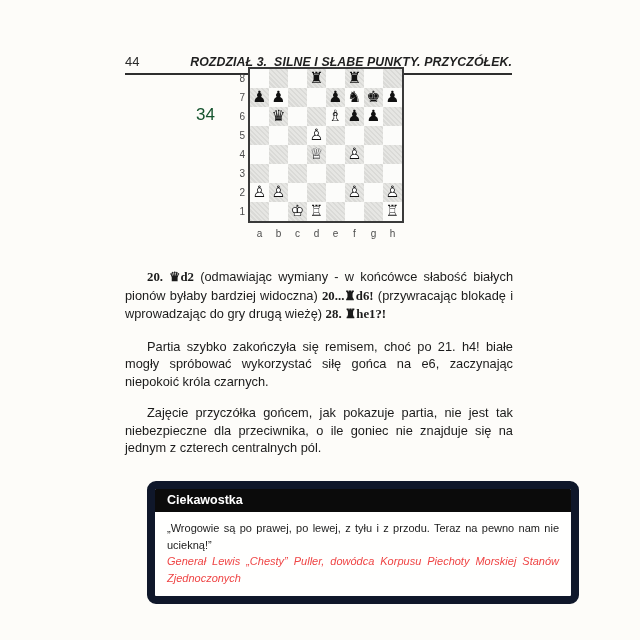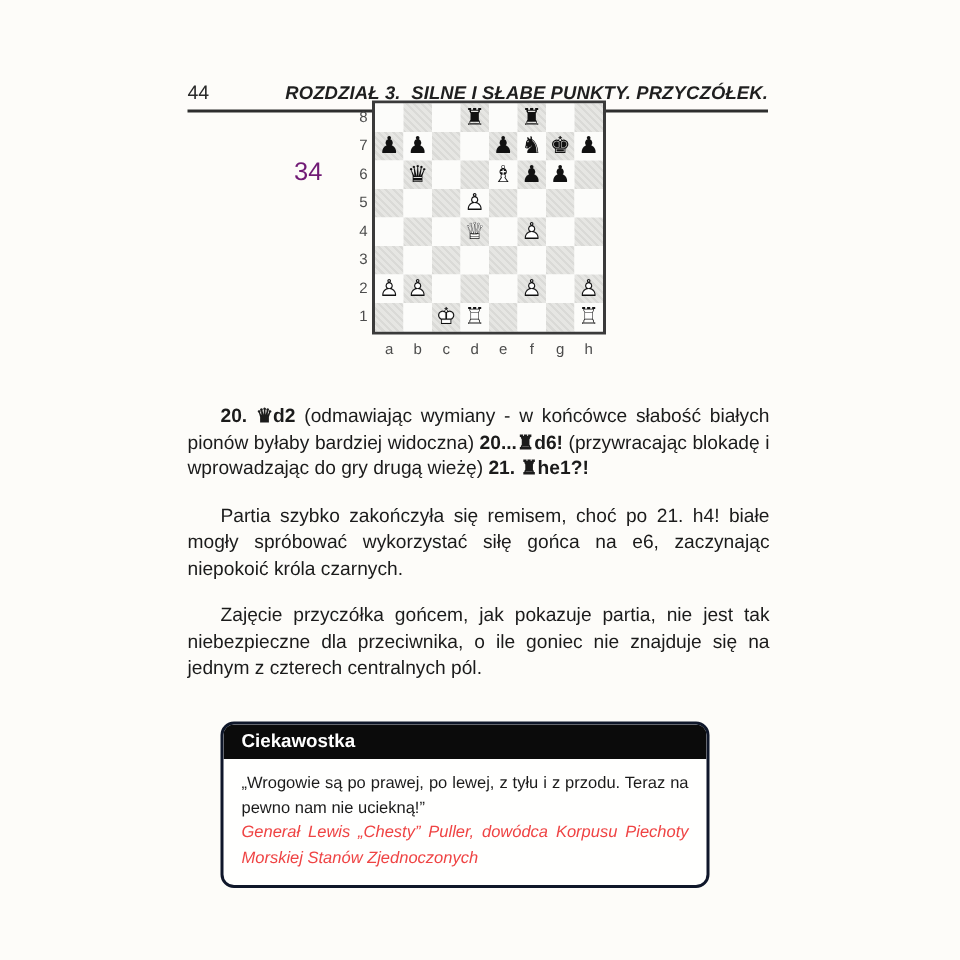--- a/index.html
+++ b/index.html
@@ -22,21 +22,21 @@
   }
   .page-num { font-size:13px; color:#2a2a2a; }
   .chapter-title {
     font-size:12.3px; font-style:italic; font-weight:700; color:#1f1f1f;
     white-space:pre; letter-spacing:0.1px;margin-top:20px;
   }
 
   
   .figure-number {
     position:absolute; left:196px; top:105px;
-    font-size:17px; color:#701a75;
+    font-size:17px; color:#14532d;
   }
   .board-wrap { position:absolute; left:236px; top:67px; }
   .board {
     position:absolute; left:12px; top:0;
     width:156px; height:156px;
     border:2px solid #3a3a3a;
     display:grid;
     grid-template-columns:repeat(8,19px);
     grid-template-rows:repeat(8,19px);
     background:#fff;
@@ -64,26 +64,26 @@
     width:19px; text-align:center; font-size:10px; color:#4c4c4c;
   }
 
   
   .text-col {
     position:absolute; left:125px; top:268px; width:388px;
     font-size:12.8px; line-height:1.37; text-align:justify; color:#1b1b1b;
   }
   .text-col p { text-indent:22px; margin-bottom:14px; }
   .text-col b { font-weight:700; }
-  .fig { font-family:Liberation Sans, sans-serif; }
+  .fig { font-family:Liberation Serif, serif; }
 
   
   .fact-box {
-    position:absolute; left:147px; top:481px; width:326px;
-    border:2px solid #0f172a; border-radius:9px;
+    position:absolute; left:147px; top:481px; width:432px;
+    border:8px solid #0f172a; border-radius:9px;
     background:#fffffe; overflow:hidden;
   }
   .fact-box-header {
     background:#0b0b0b; color:#ffffff;
     font-size:12.5px; font-weight:700;
     padding:4px 12px 5px 12px;
   }
   .fact-box-body {
     padding:8px 12px 10px 12px;
     font-size:11px; line-height:1.5;
@@ -285,21 +285,21 @@
         <div>c</div>
         <div>d</div>
         <div>e</div>
         <div>f</div>
         <div>g</div>
         <div>h</div>
       </div>
   </div>
 
   <div class="text-col">
-    <p id="para-moves"><b class="fig">20. ♛d2</b><span> (odmawiając wymiany - w końcówce słabość białych pionów byłaby bardziej widoczna) </span><b class="fig">20...♜d6!</b><span> (przywracając blokadę i wprowadzając do gry drugą wieżę) </span><b class="fig">21. ♜he1?!</b></p>
+    <p id="para-moves"><b class="fig">20. ♛d2</b><span> (odmawiając wymiany - w końcówce słabość białych pionów byłaby bardziej widoczna) </span><b class="fig">20...♜d6!</b><span> (przywracając blokadę i wprowadzając do gry drugą wieżę) </span><b class="fig">28. ♜he1?!</b></p>
     <p>Partia szybko zakończyła się remisem, choć po 21. h4! białe mogły spróbować wykorzystać siłę gońca na e6, zaczynając niepokoić króla czarnych.</p>
     <p>Zajęcie przyczółka gońcem, jak pokazuje partia, nie jest tak niebezpieczne dla przeciwnika, o ile goniec nie znajduje się na jednym z czterech centralnych pól.</p>
   </div>
 
   <div class="fact-box">
     <div class="fact-box-header">Ciekawostka</div>
     <div class="fact-box-body">
       <div class="fact-quote">„Wrogowie są po prawej, po lewej, z tyłu i z przodu. Teraz na pewno nam nie uciekną!”</div>
       <div class="fact-attr">Generał Lewis „Chesty” Puller, dowódca Korpusu Piechoty Morskiej Stanów Zjednoczonych</div>
     </div>

